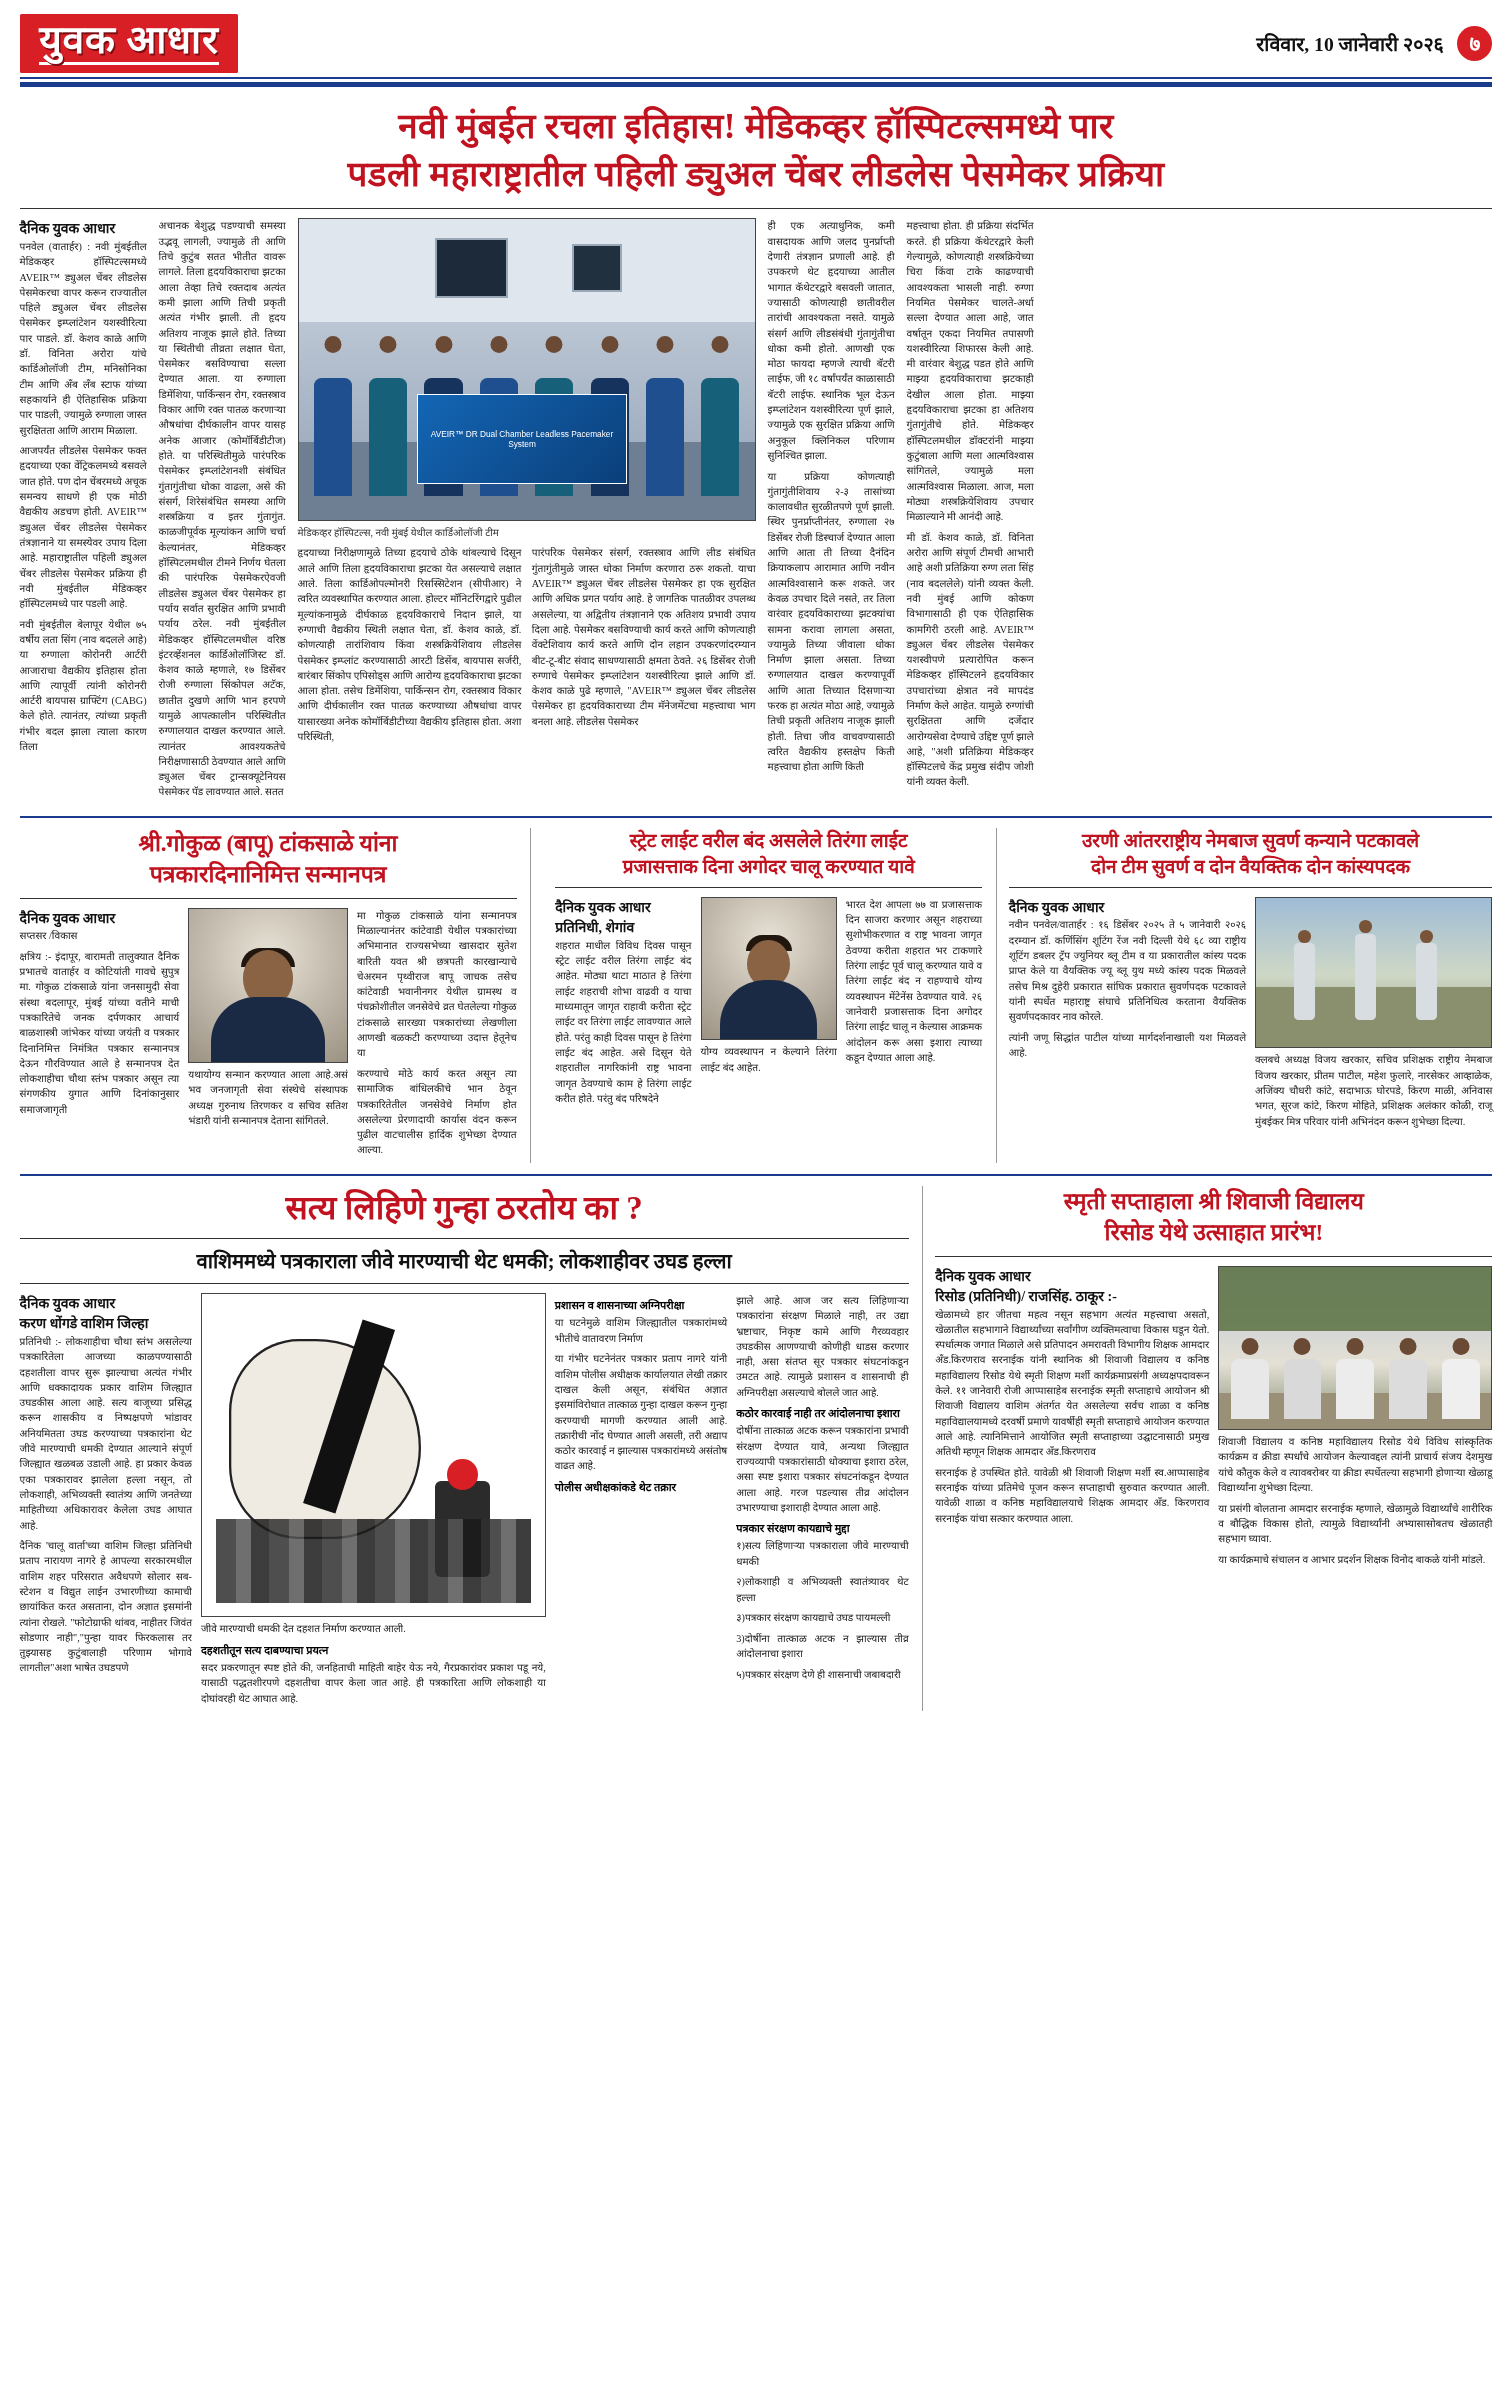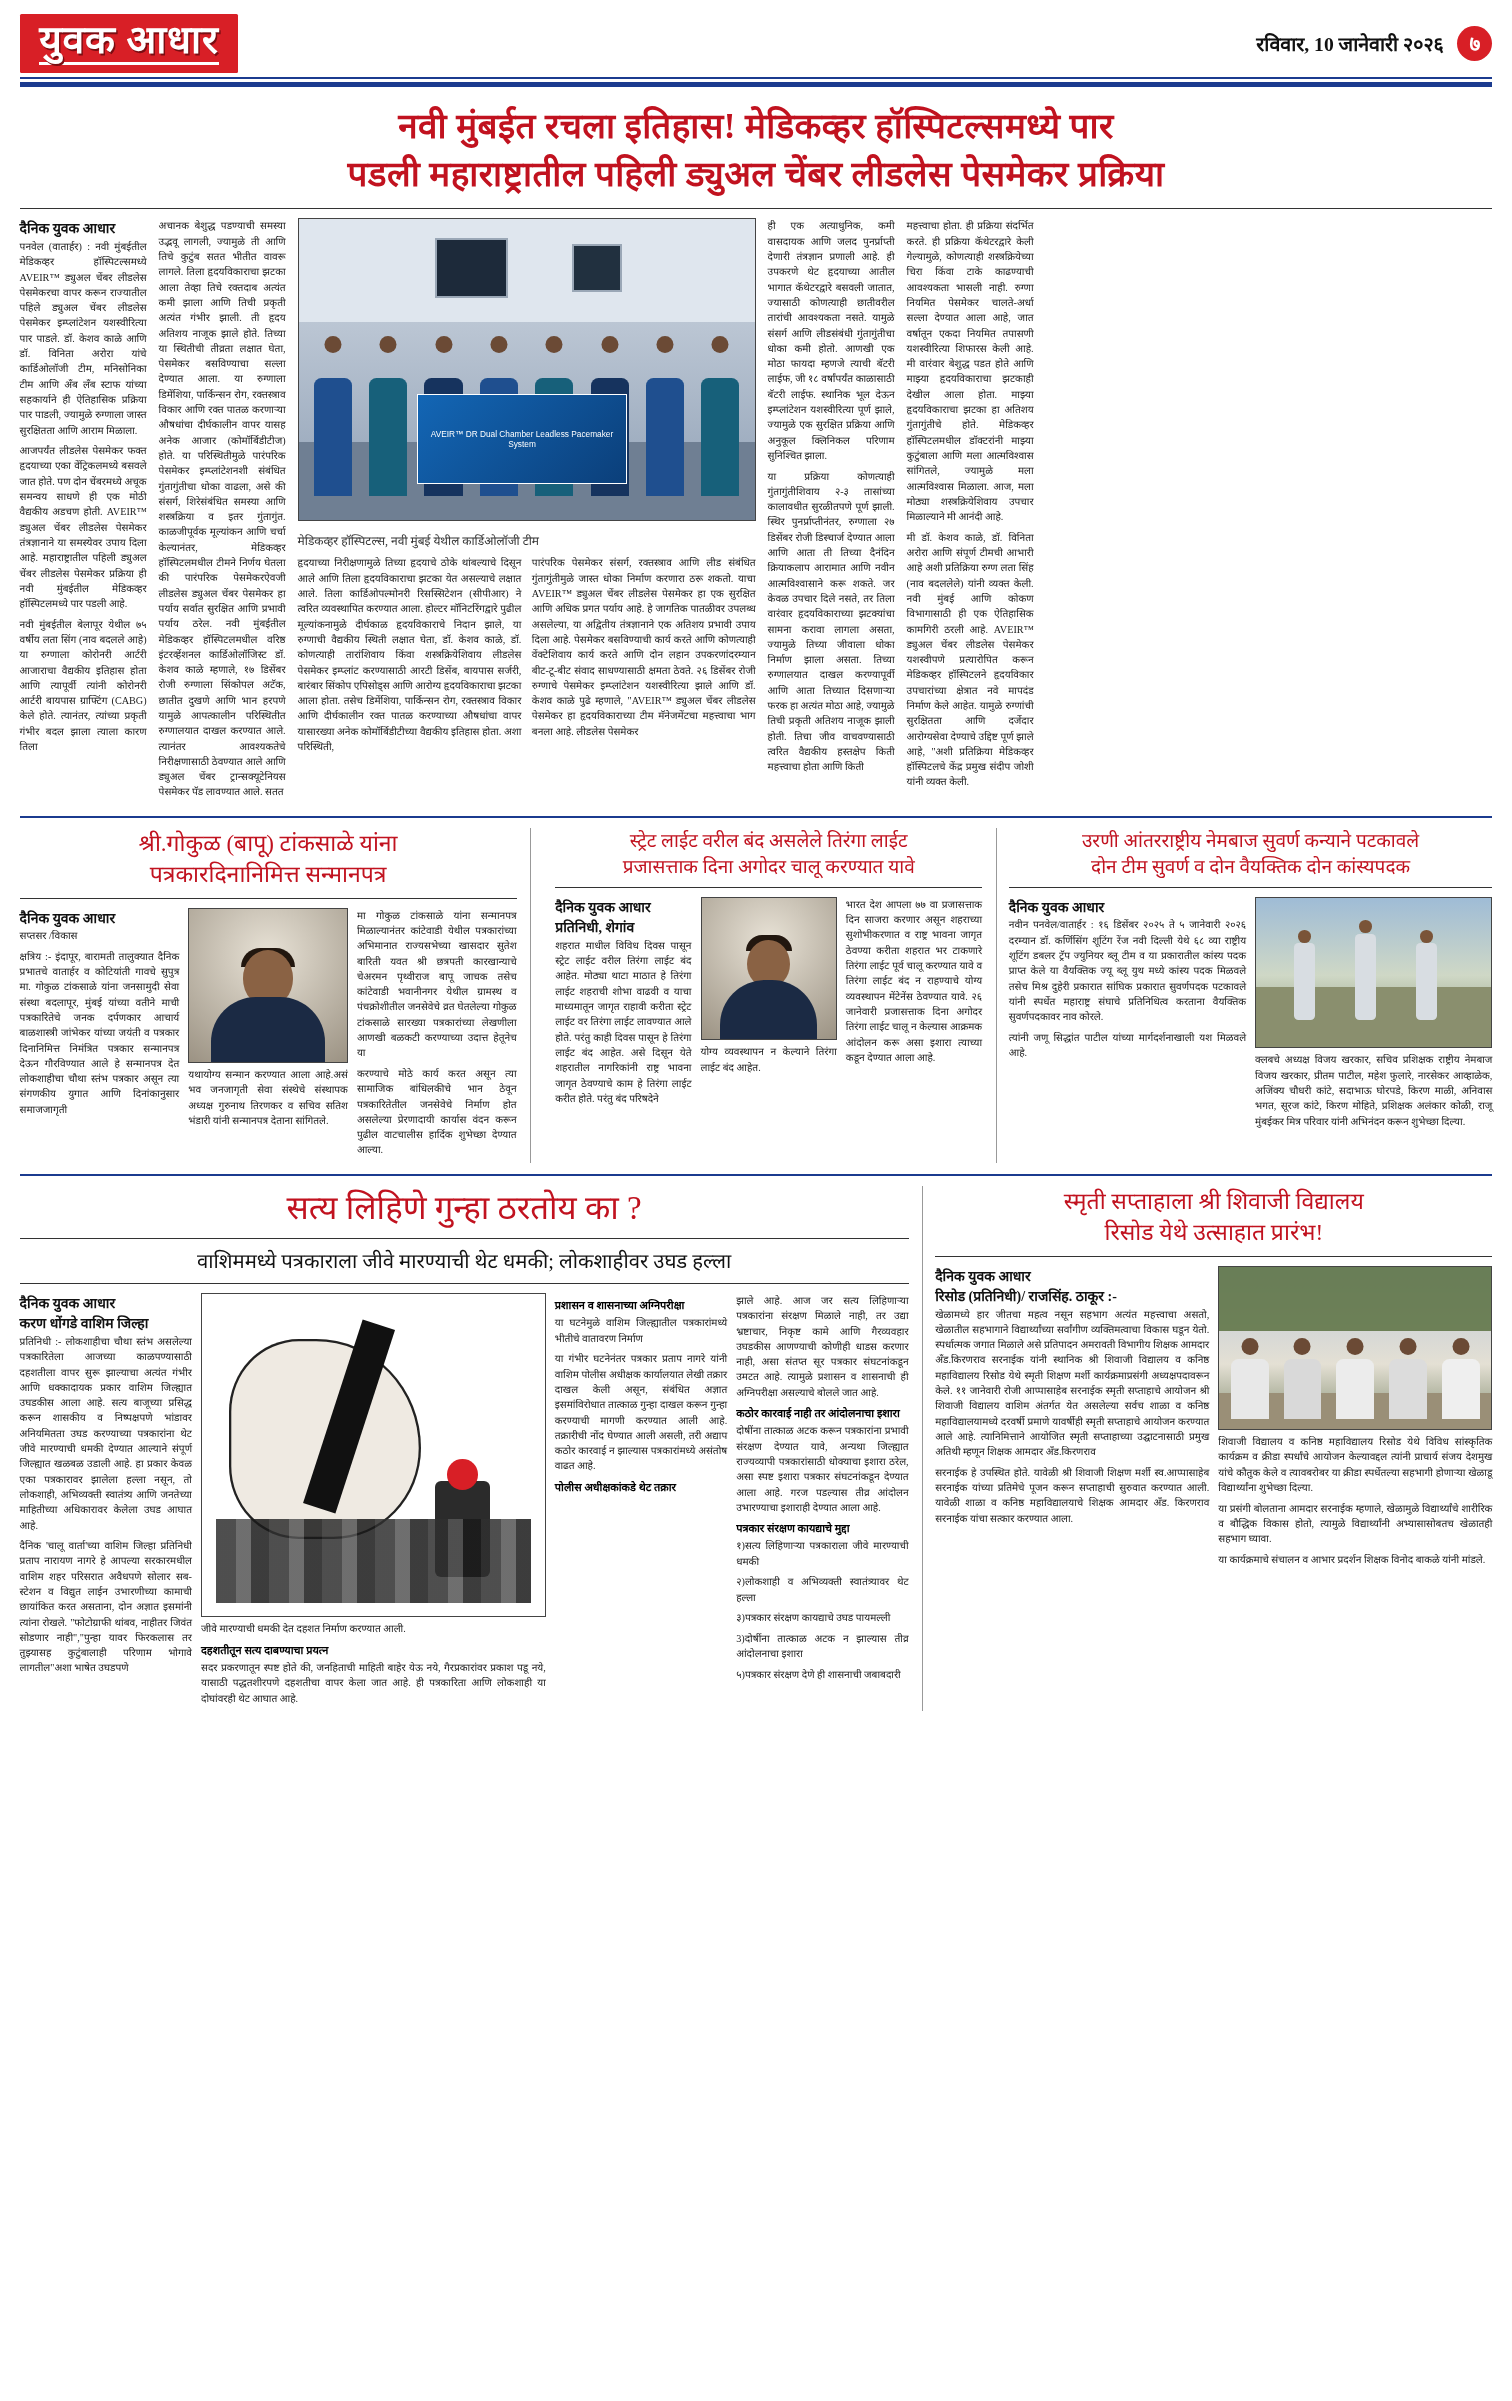--- a/index.html
+++ b/index.html
@@ -61,21 +61,21 @@
   .col { flex:1 1 0; min-width:0; }
 
   
   .top-story { display:flex; gap:12px; }
   .ts-col { width:127px; }
   .ts-photo-wrap { width:458px; }
   .photo {
     width:100%; background:#2a3a55; position:relative; overflow:hidden;
     border:0.8px solid #444;
   }
-  .cap { font-family:"Liberation Serif", serif; font-size:12px; color:#333; margin-top:11px; }
+  .cap { font-family:"Liberation Serif", serif; font-size:10px; color:#333; margin-top:4px; }
 
   
   .ph-hosp { background:linear-gradient(180deg,#cfd8e3 0%, #b9c4d2 38%, #8fa0b5 100%); }
   .ph-hosp .floor { position:absolute; left:0; right:0; bottom:0; height:26%; background:#6f7f93; }
   .ph-hosp .wall { position:absolute; left:0; right:0; top:0; height:34%; background:#dfe6ee; }
   .ph-hosp .screen { position:absolute; top:6%; left:30%; width:16%; height:20%; background:#1d2a3a; border:2.3px solid #9aa7b6; }
   .ph-hosp .screen2 { position:absolute; top:8%; left:60%; width:11%; height:16%; background:#21303f; border:2.3px solid #9aa7b6; }
   .docrow { position:absolute; bottom:8%; left:2%; right:2%; height:62%; display:flex; align-items:flex-end; gap:1.2%; }
   .doc { flex:1 1 0; height:86%; position:relative; }
   .doc .head { position:absolute; top:0; left:50%; transform:translateX(-50%); width:34%; padding-top:34%; border-radius:50%; background:#6b4a35; }
@@ -106,21 +106,21 @@
   .ph-ink { background:#ffffff; }
   .ph-ink .hand { position:absolute; left:8%; top:14%; width:56%; height:62%; background:#efeae2; border-radius:40% 60% 50% 40%; box-shadow:inset 0 0 0 2.3px #222; }
   .ph-ink .pen { position:absolute; left:38%; top:8%; width:10%; height:60%; background:#111; transform:rotate(18deg); }
   .ph-ink .mic { position:absolute; right:16%; bottom:12%; width:16%; height:30%; background:#2b2b2b; border-radius:6px; }
   .ph-ink .mic .red { position:absolute; top:-22%; left:22%; width:56%; padding-top:56%; background:#d81f26; border-radius:50%; }
   .ph-ink .cams { position:absolute; left:4%; bottom:4%; right:4%; height:26%; background:repeating-linear-gradient(90deg,#2f2f2f 0 19.6px,#555 19.6px 35px,#1a1a1a 35px 53px); opacity:.85; }
 
   
   .sec-headline {
     text-align:center; color:#c1121f; font-family:"Liberation Serif", serif;
-    font-weight:normal; line-height:1.35;
+    font-weight:bold; line-height:1.35;
   }
   .sec-h-32 { font-size:23px; }
   .sec-h-26 { font-size:19px; }
   .sec-h-44 { font-size:33px; }
   .vr { border-left:0.8px solid #999; }
 
   .mid-grid { display:flex; gap:13.6px; }
   .mid-1 { width:497px; }
   .mid-2 { width:452px; }
   .mid-3 { flex:1 1 0; }

